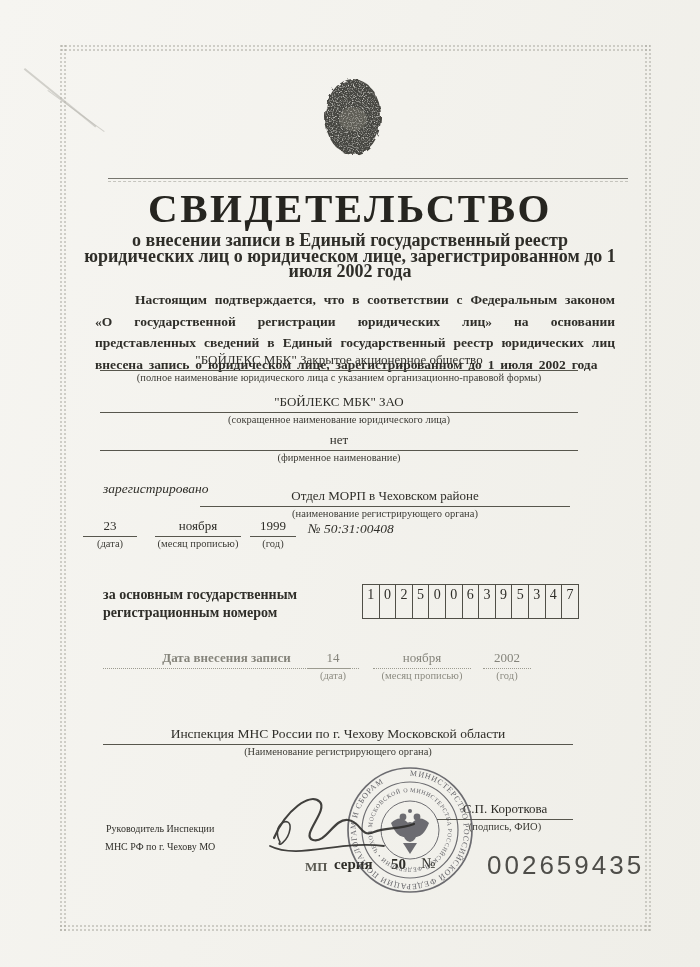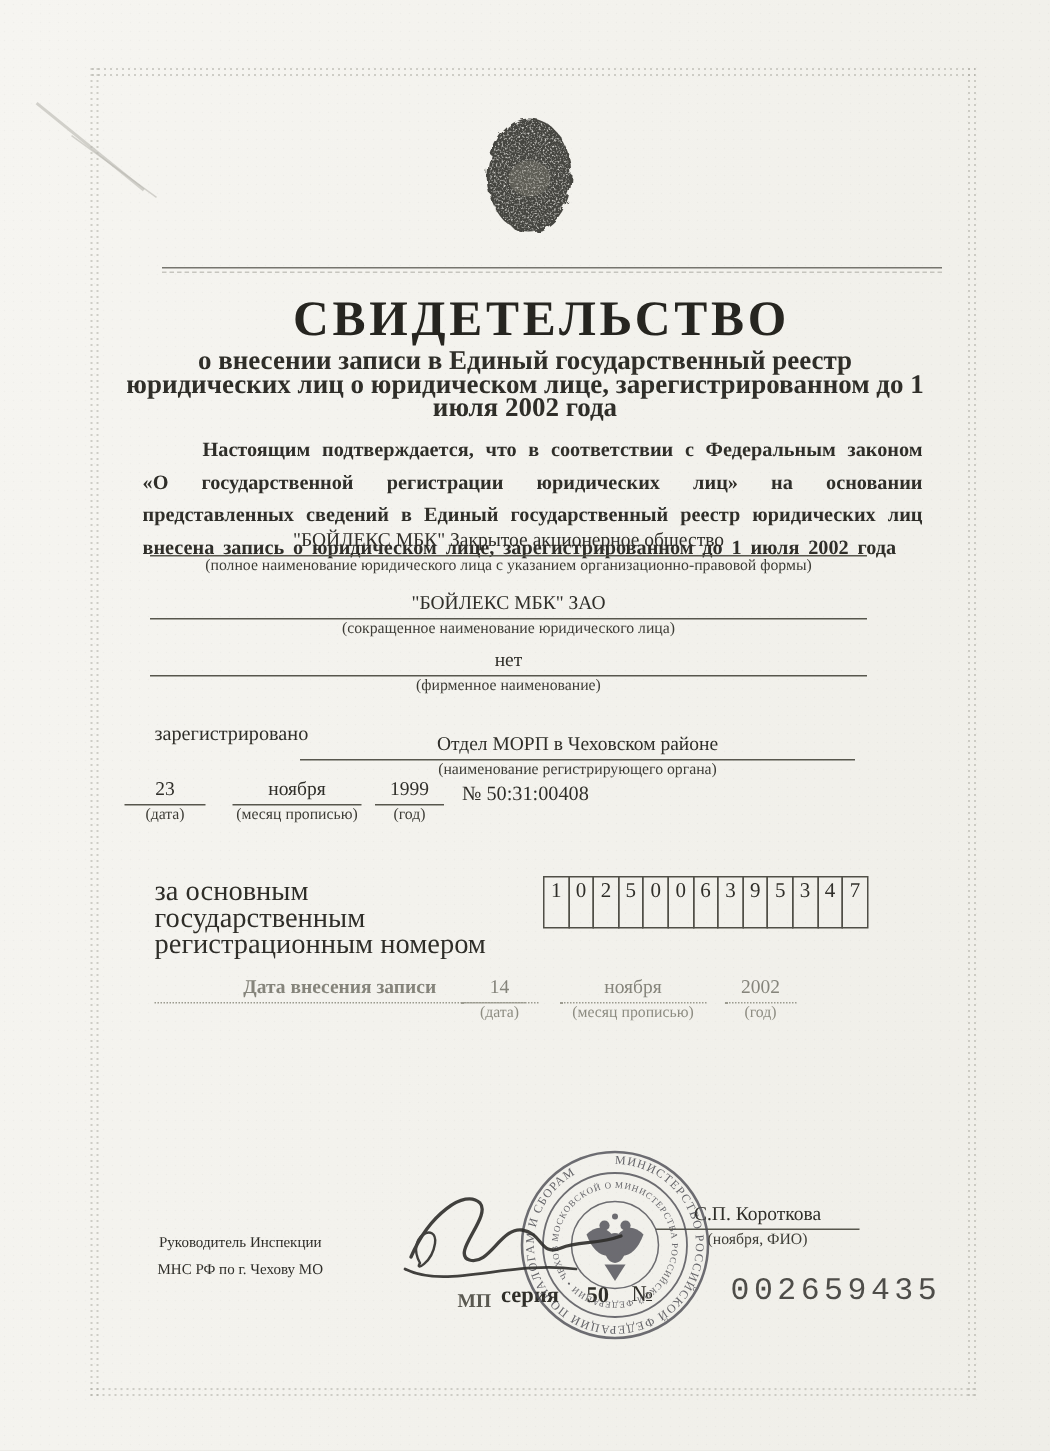--- a/index.html
+++ b/index.html
@@ -22,50 +22,50 @@
     position:absolute;opacity:.5;
     background-image:radial-gradient(#a7a69d 0.8px, transparent 1px);
     background-size:4px 4px;
   }
   .scratch{position:absolute;background:#b9b8b0;opacity:.6;}
   
   .ministry{left:70px;top:156px;width:560px;text-align:center;
     font-size:15.5px;font-weight:bold;letter-spacing:.4px;word-spacing:3px;}
   .ministry-rule{left:108px;top:178px;width:520px;height:0;border-top:1px solid #76756e;}
   .ministry-rule2{left:108px;top:181px;width:520px;height:0;border-top:1px dashed #aeada5;opacity:.65;}
-  .title{left:70px;top:184px;width:560px;text-align:center;margin:11px;
-    font-size:33px;font-weight:bold;letter-spacing:2.5px;color:#262520;}
+  .title{left:70px;top:184px;width:560px;text-align:center;margin:0;
+    font-size:41px;font-weight:bold;letter-spacing:2.5px;color:#262520;}
   .subtitle{left:80px;top:233px;width:540px;text-align:center;
     font-size:18px;font-weight:bold;line-height:15.5px;}
   .paragraph{left:95px;top:289px;width:520px;margin:0;
     font-size:13.5px;font-weight:bold;line-height:21.5px;
     text-align:justify;text-indent:40px;word-spacing:2.5px;}
   
   .ufield{position:absolute;text-align:center;font-size:13px;}
   .ufield .val{display:block;padding:0 4px 2px;border-bottom:1px solid #57564d;white-space:nowrap;}
   .ufield .cap{display:block;font-size:10.5px;padding-top:1px;color:#3d3c36;white-space:nowrap;}
-  .plain-label{position:absolute;font-size:13.5px;white-space:nowrap;}
+  .plain-label{position:absolute;font-size:13.5px;white-space:nowrap;font-style:italic;}
   .bold{font-weight:bold;}
   .faded{color:#85847b;}
   .faded .val{border-bottom:1px dotted #9c9b90;}
   .faded .cap{color:#8d8c82;}
   
-  .ogrn-label{left:103px;top:586px;width:235px;font-size:19px;font-weight:normal;line-height:17.5px;}
+  .ogrn-label{left:103px;top:586px;width:235px;font-size:14px;font-weight:bold;line-height:17.5px;}
   .ogrn-boxes{left:362px;top:584px;display:flex;}
   .ogrn-boxes .cell{
     width:15.6px;height:31px;border:1px solid #504f47;margin-left:-1px;
     font-size:14px;text-align:center;padding-top:2px;background:transparent;}
   .ogrn-boxes .cell:first-child{margin-left:0;}
   
   .mp{left:305px;top:859px;font-size:13px;color:#5a5951;font-weight:bold;}
   .series-label{left:334px;top:856px;font-size:15px;font-weight:bold;}
   .series-value{left:391px;top:856px;font-size:15px;font-weight:bold;}
   .number-sign{left:421px;top:855px;font-size:15px;}
-  .blank-number{left:487px;top:850px;font-size:21px;color:#4e4d49;
-    font-family:Liberation Mono, monospace;letter-spacing:3px;}
+  .blank-number{left:487px;top:850px;font-size:26px;color:#4e4d49;
+    font-family:Liberation Sans, sans-serif;letter-spacing:3px;}
   .sig-pos{left:105px;top:820px;font-size:10px;line-height:17.5px;white-space:nowrap;text-align:center;}
   svg{display:block;}
 </style>
 </head>
 <body>
 
 <div class="page">
 
   <div class="band" style="left:60px;top:44px;width:590px;height:7px;"></div>
   <div class="band" style="left:59px;top:44px;width:7px;height:888px;"></div>
@@ -159,29 +159,33 @@
   </div>
   <div class="ufield faded" style="left:373px;top:650px;width:98px;">
     <span class="val">ноября</span>
     <span class="cap">(месяц прописью)</span>
   </div>
   <div class="ufield faded" style="left:483px;top:650px;width:48px;">
     <span class="val">2002</span>
     <span class="cap">(год)</span>
   </div>
 
+  <div class="ufield" style="left:103px;top:726px;width:470px;font-size:13.5px;">
+    <span class="val">Инспекция МНС России по г. Чехову Московской области</span>
+    <span class="cap">(Наименование регистрирующего органа)</span>
+  </div>
 
   <div class="abs sig-pos">
     <span>Руководитель Инспекции</span><br>
     <span>МНС РФ по г. Чехову МО</span>
   </div>
 
   <div class="ufield" style="left:437px;top:801px;width:136px;">
     <span class="val">С.П. Короткова</span>
-    <span class="cap">(ноября, ФИО)</span>
+    <span class="cap">(подпись, ФИО)</span>
   </div>
 
   <span class="abs mp">МП</span>
   <span class="abs series-label">серия</span>
   <span class="abs series-value">50</span>
   <span class="abs number-sign">№</span>
   <span class="abs blank-number">002659435</span>
 
   <div class="abs" style="left:344px;top:764px;width:132px;height:132px;pointer-events:none;">
     <svg width="132" height="132" viewBox="0 0 132 132">

